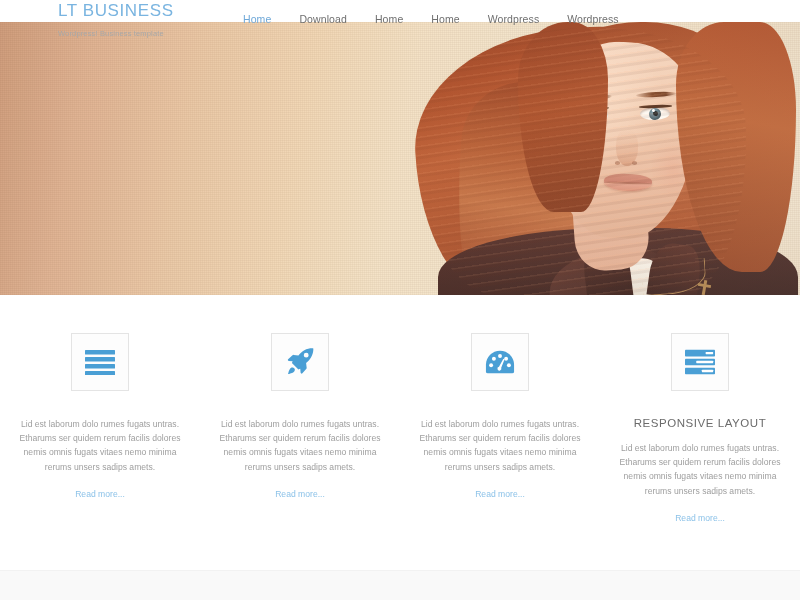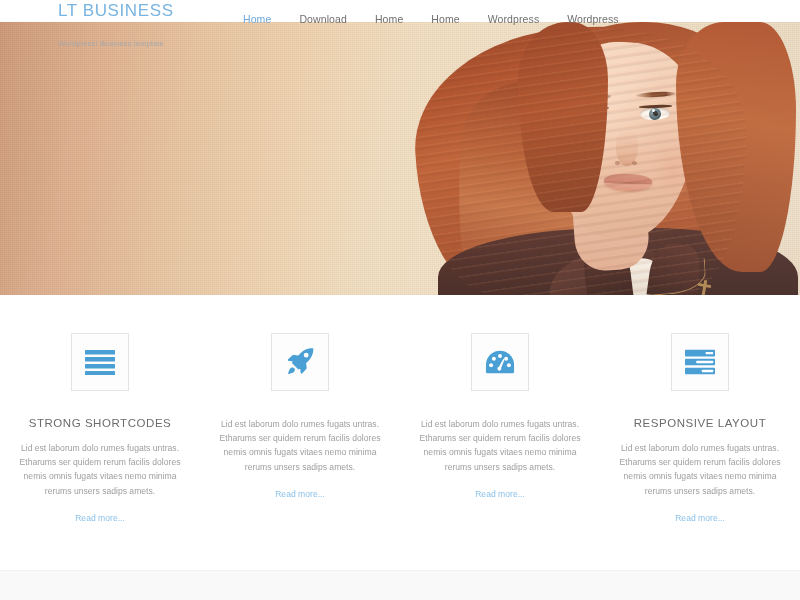--- a/index.html
+++ b/index.html
@@ -40,21 +40,21 @@
 
   .brand-title {
     font-size: 17px;
     letter-spacing: 0.6px;
     color: #79b4e0;
     font-weight: 400;
     white-space: nowrap;
   }
 
   .brand-tagline {
-    margin-top: 21px;
+    margin-top: 11px;
     font-size: 7.5px;
     color: #a8a8a8;
     letter-spacing: 0.15px;
     white-space: nowrap;
   }
 
   .nav {
     position: absolute;
     left: 243px;
     top: 13px;
@@ -542,21 +542,20 @@
 
     <div class="feature">
       <div class="icon-box">
         <svg width="30" height="26" viewBox="0 0 30 26" aria-hidden="true">
           <rect x="0" y="1" width="30" height="4.6" rx="0.5" fill="#4a9fd5"></rect>
           <rect x="0" y="8" width="30" height="4.6" rx="0.5" fill="#4a9fd5"></rect>
           <rect x="0" y="15" width="30" height="4.6" rx="0.5" fill="#4a9fd5"></rect>
           <rect x="0" y="22" width="30" height="4.6" rx="0.5" fill="#4a9fd5"></rect>
         </svg>
       </div>
-      <div class="feature-title">STRONG SHORTCODES</div>
       <div class="feature-text">Lid est laborum dolo rumes fugats untras. Etharums ser quidem rerum facilis dolores nemis omnis fugats vitaes nemo minima rerums unsers sadips amets.</div>
       <a class="read-more" href="#">Read more...</a>
     </div>
 
     <div class="feature">
       <div class="icon-box">
         <svg width="30" height="30" viewBox="0 0 32 32" aria-hidden="true">
           <g fill="#4a9fd5">
             <path d="M30.2 1.6c-.2-.2-4.9-.9-10 2.2-2.2 1.3-4.2 3.1-5.9 5.2l-4.9-.6c-.5-.1-1 .1-1.4.5L3.3 13c-.3.3-.4.8-.2 1.2.2.4.6.7 1 .7l4 .3c-.3.7-.5 1.3-.7 1.9l6.9 6.9c.6-.2 1.3-.4 2-.7l.3 4c0 .5.3.9.7 1 .4.2.9.1 1.2-.2l4.1-4.7c.4-.4.6-.9.5-1.4l-.6-4.9c2.1-1.7 3.9-3.7 5.2-5.9 3.1-5.1 2.5-9.8 2.5-10.6zm-7.6 9.7a2.6 2.6 0 1 1 0-5.2 2.6 2.6 0 0 1 0 5.2z"></path>
             <path d="M6.6 22.1C4.3 23.2 3.3 29 3.3 29s5.8-1 6.9-3.3c.9-1.9-.2-3.2-1.2-3.5-.9-.4-2.4-.1-2.4-.1z"></path>

